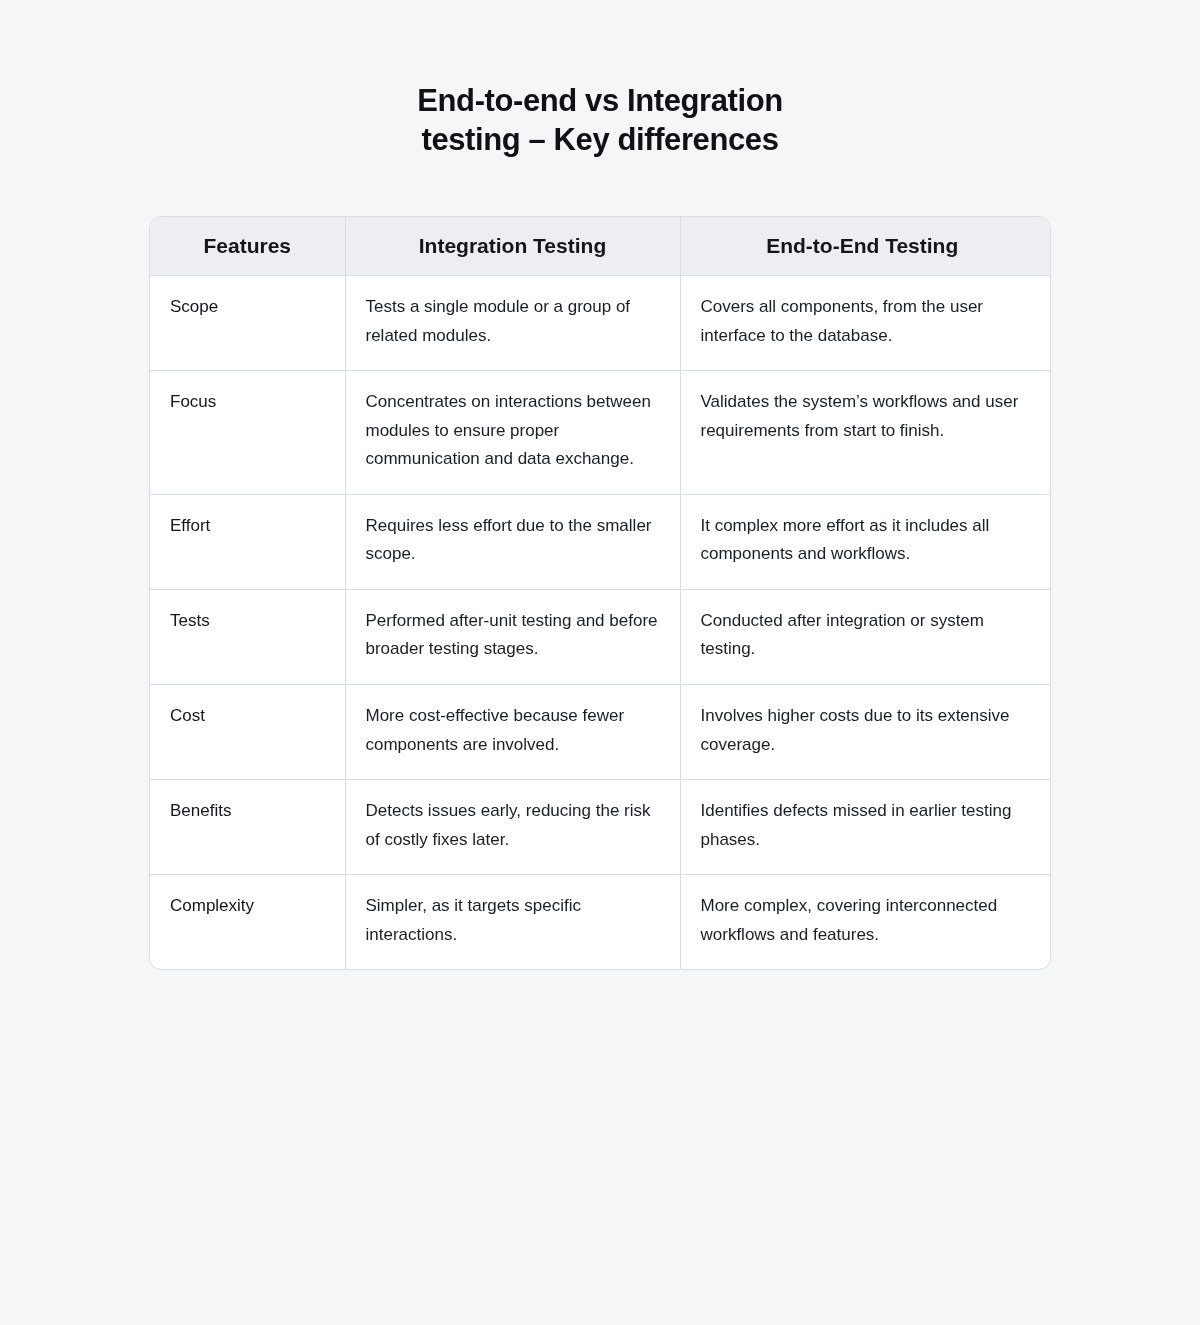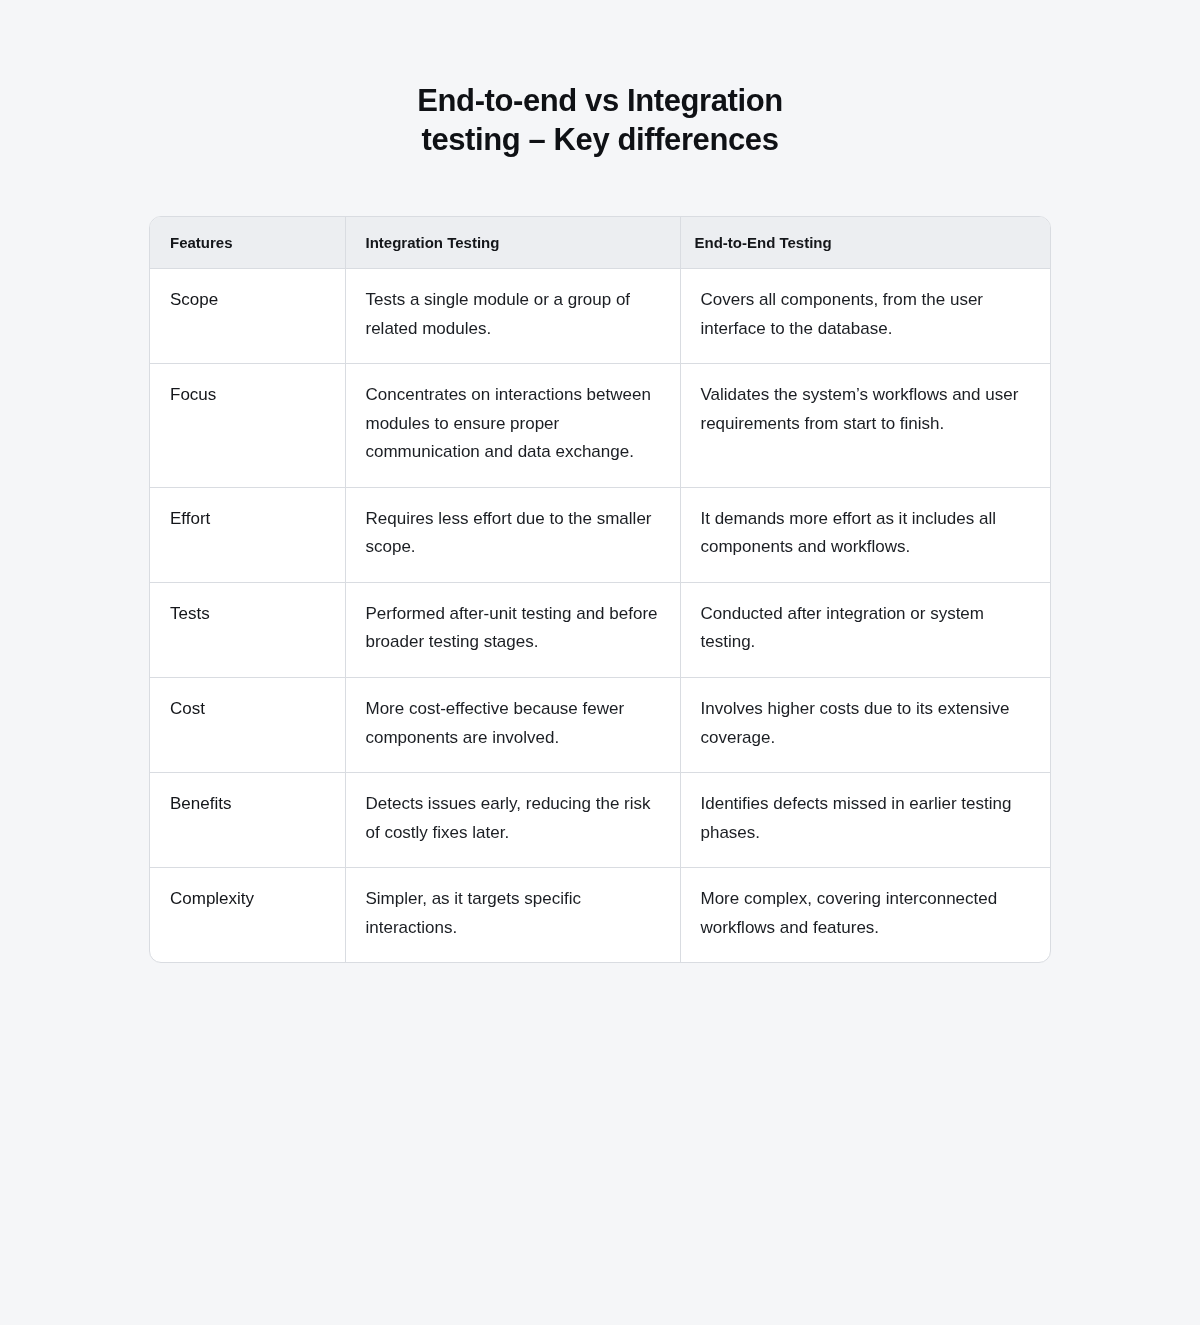--- a/index.html
+++ b/index.html
@@ -42,22 +42,22 @@
   table {
     width: 100%;
     border-collapse: collapse;
     table-layout: fixed;
   }
   col.c0 { width: 195px; }
   col.c1 { width: 335px; }
   col.c2 { width: 370px; }
   thead th {
     background: #eceef1;
-    text-align: left;
-    font-size: 15px;
+    text-align: center;
+    font-size: 21px;
     font-weight: bold;
     color: #14161a;
     padding: 17px 20px 17px 20px;
     border-bottom: 1px solid #d9dcE1;
     border-right: 1px solid #d9dcE1;
     vertical-align: middle;
   }
   thead th:last-child { border-right: none; padding-left: 14px; }
   tbody td {
     padding: 17px 20px 20px 20px;
@@ -104,21 +104,21 @@
           <td>Covers all components, from the user interface to the database.</td>
         </tr>
         <tr>
           <td class="feature">Focus</td>
           <td>Concentrates on interactions between modules to ensure proper communication and data exchange.</td>
           <td>Validates the system’s workflows and user requirements from start to finish.</td>
         </tr>
         <tr>
           <td class="feature">Effort</td>
           <td>Requires less effort due to the smaller scope.</td>
-          <td>It demands more effort as it includes all components and workflows.</td>
+          <td>It complex more effort as it includes all components and workflows.</td>
         </tr>
         <tr>
           <td class="feature">Tests</td>
           <td>Performed after-unit testing and before broader testing stages.</td>
           <td>Conducted after integration or system testing.</td>
         </tr>
         <tr>
           <td class="feature">Cost</td>
           <td>More cost-effective because fewer components are involved.</td>
           <td>Involves higher costs due to its extensive coverage.</td>

